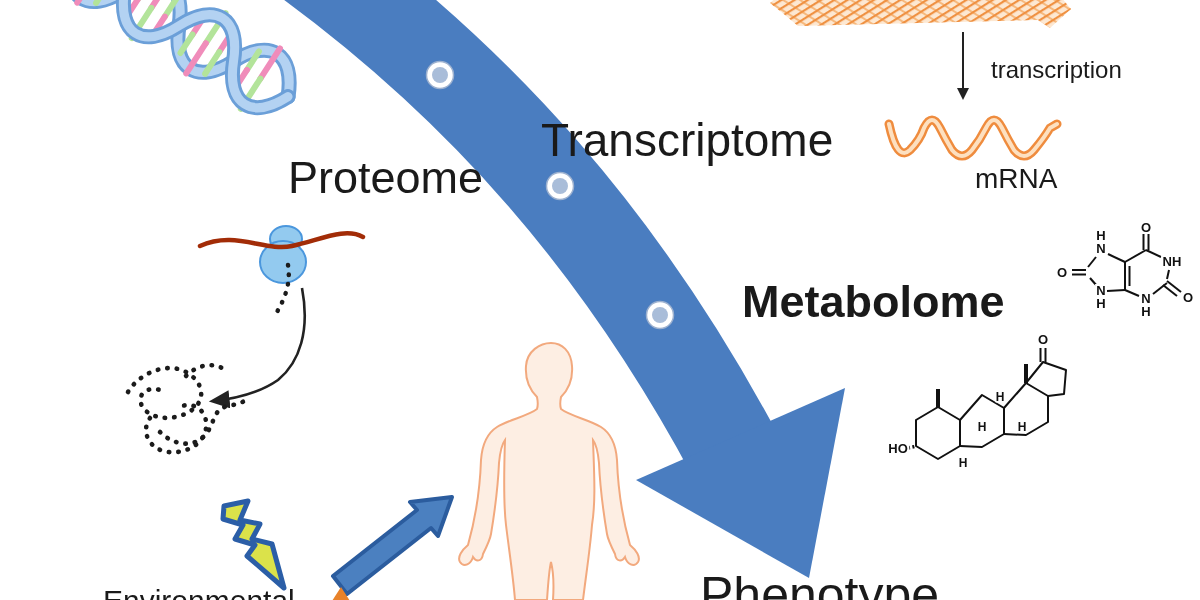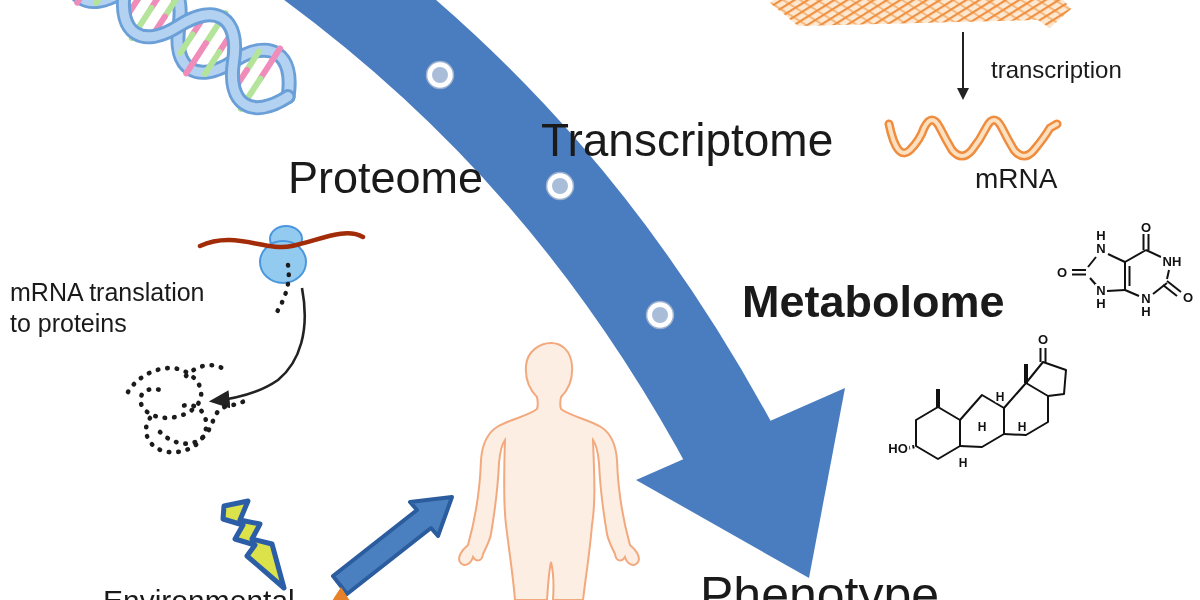--- a/index.html
+++ b/index.html
@@ -203,20 +203,16 @@
       </g>
     </g>
   </svg>
 
   <div class="lbl lbl-transcriptome">Transcriptome</div>
   <div class="lbl lbl-metabolome">Metabolome</div>
   <div class="lbl lbl-proteome">Proteome</div>
   <div class="lbl lbl-phenotype">Phenotype</div>
   <div class="lbl lbl-transcription">transcription</div>
   <div class="lbl lbl-mrna">mRNA</div>
-  <div class="lbl lbl-translation">
-    <span>mRNA translation</span><br>
-    <span>to proteins</span>
-  </div>
   <div class="lbl lbl-environmental">Environmental</div>
   <div class="env-mark"></div>
 
 </div>
 
 </body></html>

